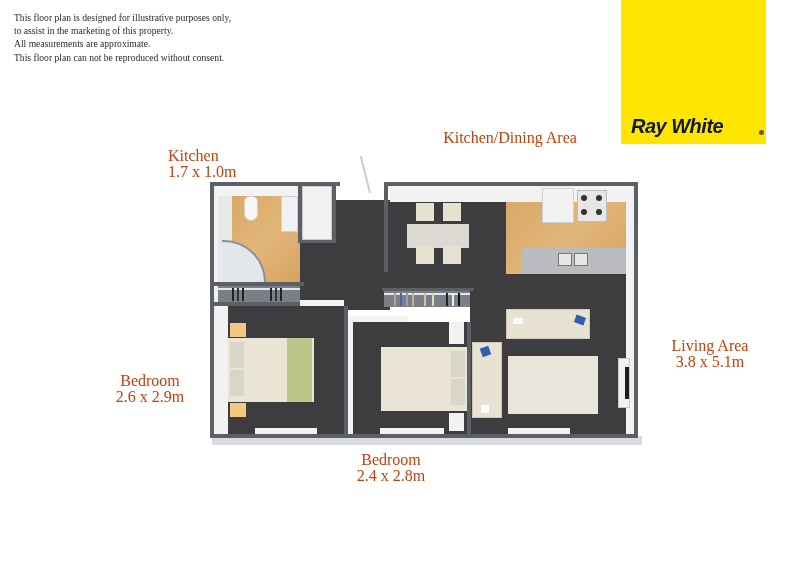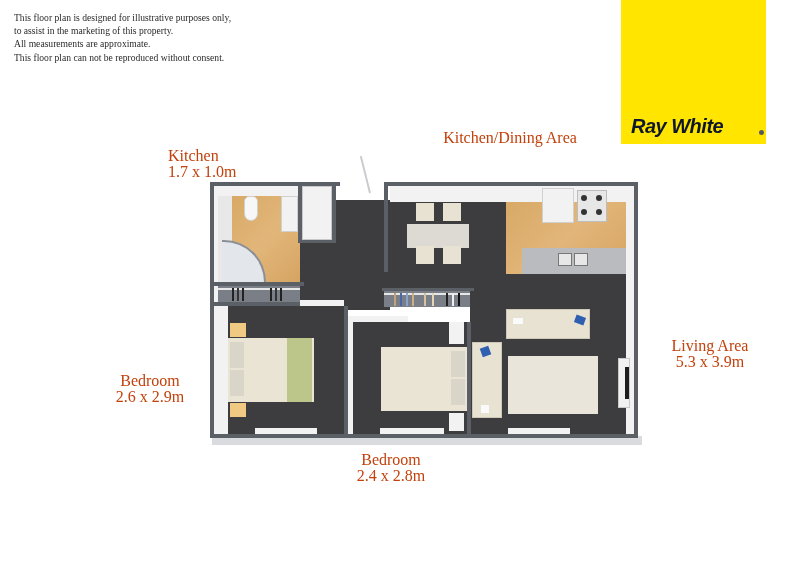--- a/index.html
+++ b/index.html
@@ -49,21 +49,21 @@
 
 <div class="label" style="left:168px; top:148px; text-align:left;">
   <div>Kitchen</div>
   <div>1.7 x 1.0m</div>
 </div>
 <div class="label" style="left:440px; top:130px; width:140px;">
   <div>Kitchen/Dining Area</div>
 </div>
 <div class="label" style="left:665px; top:338px; width:90px;">
   <div>Living Area</div>
-  <div>5.3 x 3.9m</div>
+  <div>3.8 x 5.1m</div>
 </div>
 <div class="label" style="left:105px; top:373px; width:90px;">
   <div>Bedroom</div>
   <div>2.6 x 2.9m</div>
 </div>
 <div class="label" style="left:346px; top:452px; width:90px;">
   <div>Bedroom</div>
   <div>2.4 x 2.8m</div>
 </div>
 

